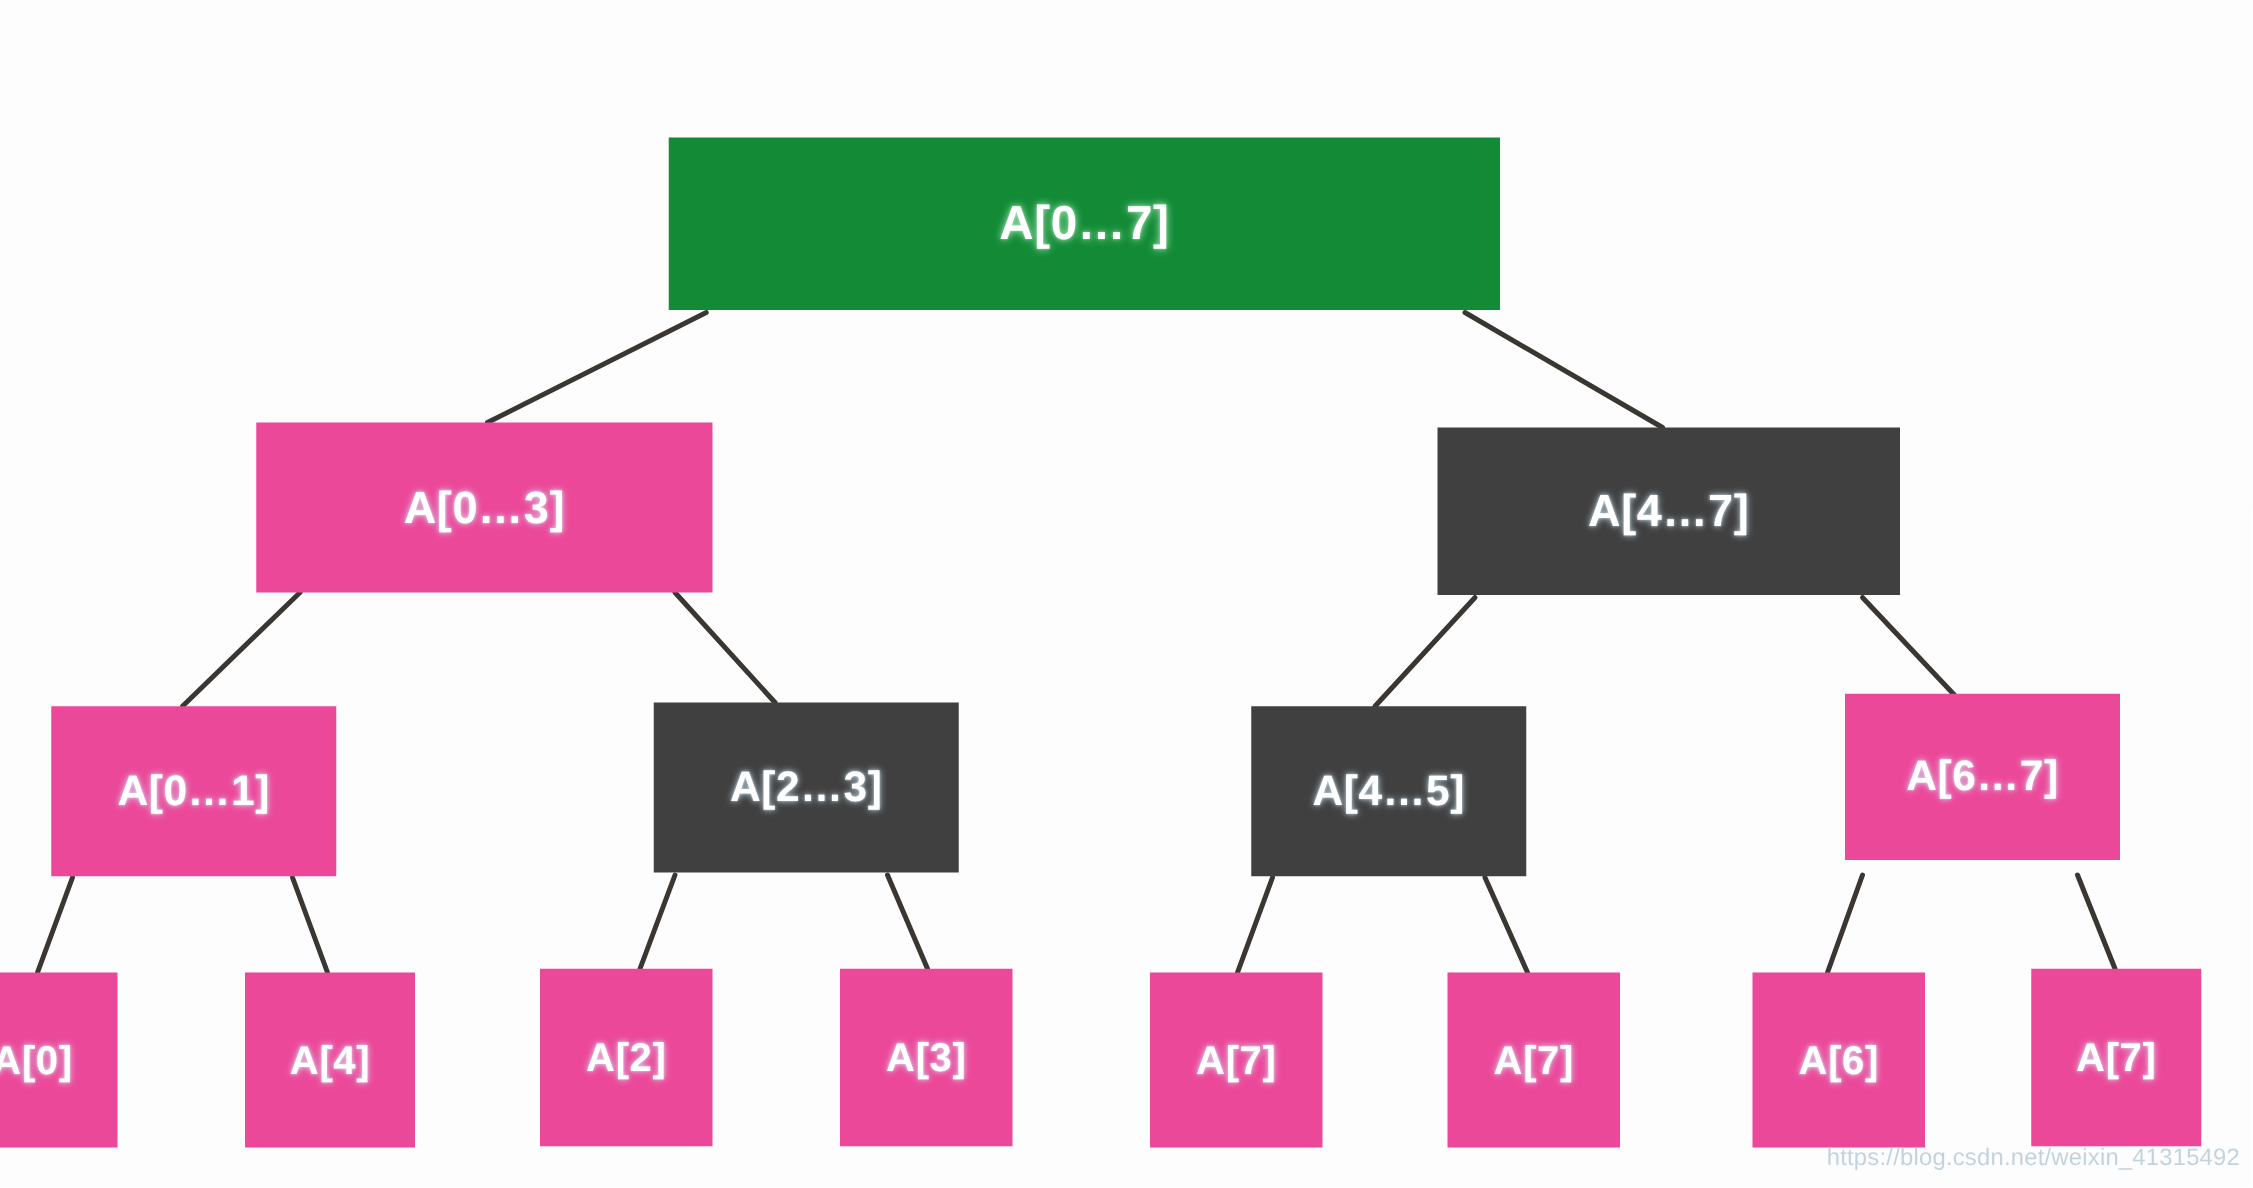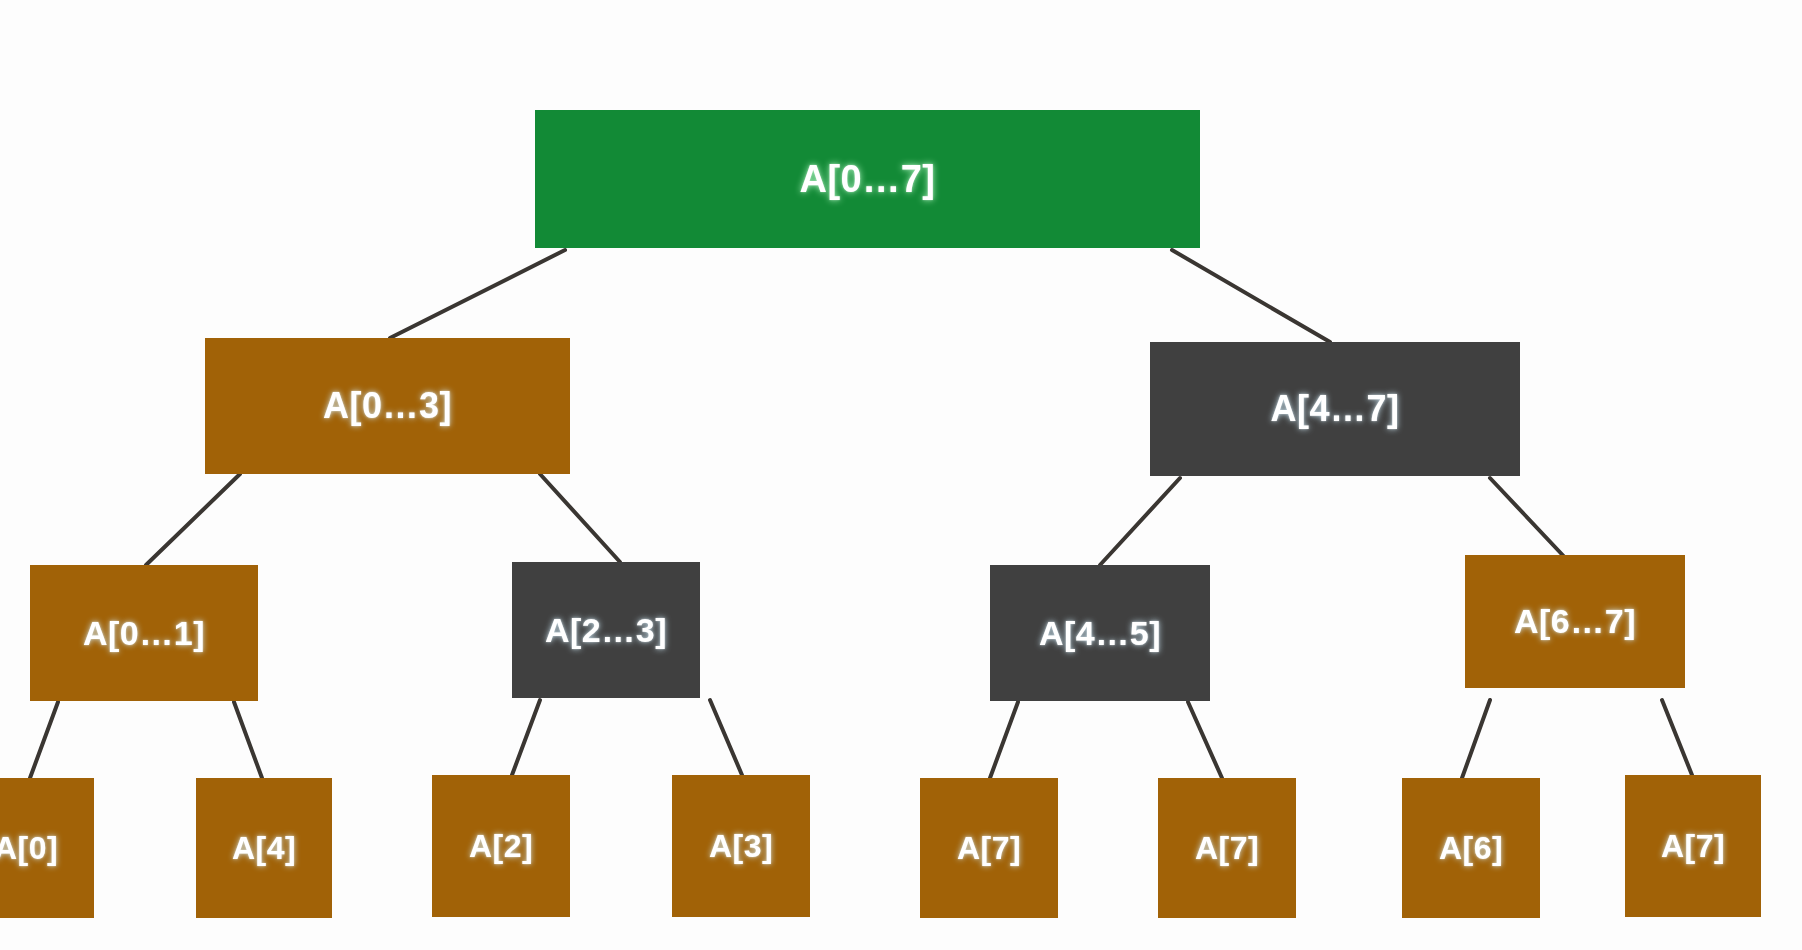--- a/index.html
+++ b/index.html
@@ -32,26 +32,26 @@
     color: #ffffff;
     font-weight: bold;
     letter-spacing: 0.5px;
     text-shadow: 0 0 6px rgba(210,240,255,0.85), 0 0 2px rgba(255,255,255,0.6);
     z-index: 2;
   }
   .node.root {
     background: #128a36;
     text-shadow: 0 0 7px rgba(190,255,205,0.9), 0 0 2px rgba(255,255,255,0.5);
   }
-  .node.teal  { background: #a16207; }
+  .node.teal  { background: #ec4899; }
   .node.blue  { background: #404040; }
 
   .lvl0 { font-size: 38px; }
   .lvl1 { font-size: 36px; }
-  .lvl2 { font-size: 34px; }
+  .lvl2 { font-size: 34px; margin-left: 11px; }
   .lvl3 { font-size: 32px; }
 
   .watermark {
     position: absolute;
     right: 10px;
     bottom: 12px;
     color: #c3d3de;
     font-size: 19px;
     font-family: "Liberation Sans", sans-serif;
     letter-spacing: 0.2px;
@@ -85,21 +85,21 @@
       </div>
       <div class="node teal lvl1" style="left: 205px; top: 338px; width: 365px; height: 136px;">
         <span>A[0…3]</span>
       </div>
       <div class="node blue lvl1" style="left: 1150px; top: 342px; width: 370px; height: 134px;">
         <span>A[4…7]</span>
       </div>
       <div class="node teal lvl2" style="left: 30px; top: 565px; width: 228px; height: 136px;">
         <span>A[0…1]</span>
       </div>
-      <div class="node blue lvl2" style="left: 512px; top: 562px; width: 188px; height: 136px;">
+      <div class="node blue lvl2" style="left: 512px; top: 562px; width: 244px; height: 136px;">
         <span>A[2…3]</span>
       </div>
       <div class="node blue lvl2" style="left: 990px; top: 565px; width: 220px; height: 136px;">
         <span>A[4…5]</span>
       </div>
       <div class="node teal lvl2" style="left: 1465px; top: 555px; width: 220px; height: 133px;">
         <span>A[6…7]</span>
       </div>
       <div class="node teal lvl3" style="left: -42px; top: 778px; width: 136px; height: 140px;">
         <span>A[0]</span>
@@ -119,13 +119,14 @@
       <div class="node teal lvl3" style="left: 1158px; top: 778px; width: 138px; height: 140px;">
         <span>A[7]</span>
       </div>
       <div class="node teal lvl3" style="left: 1402px; top: 778px; width: 138px; height: 140px; text-align: right;">
         <span>A[6]</span>
       </div>
       <div class="node teal lvl3" style="left: 1625px; top: 775px; width: 136px; height: 142px;">
         <span>A[7]</span>
       </div>
     </div>
+  <div class="watermark">https://blog.csdn.net/weixin_41315492</div>
 </div>
 
 </body></html>

